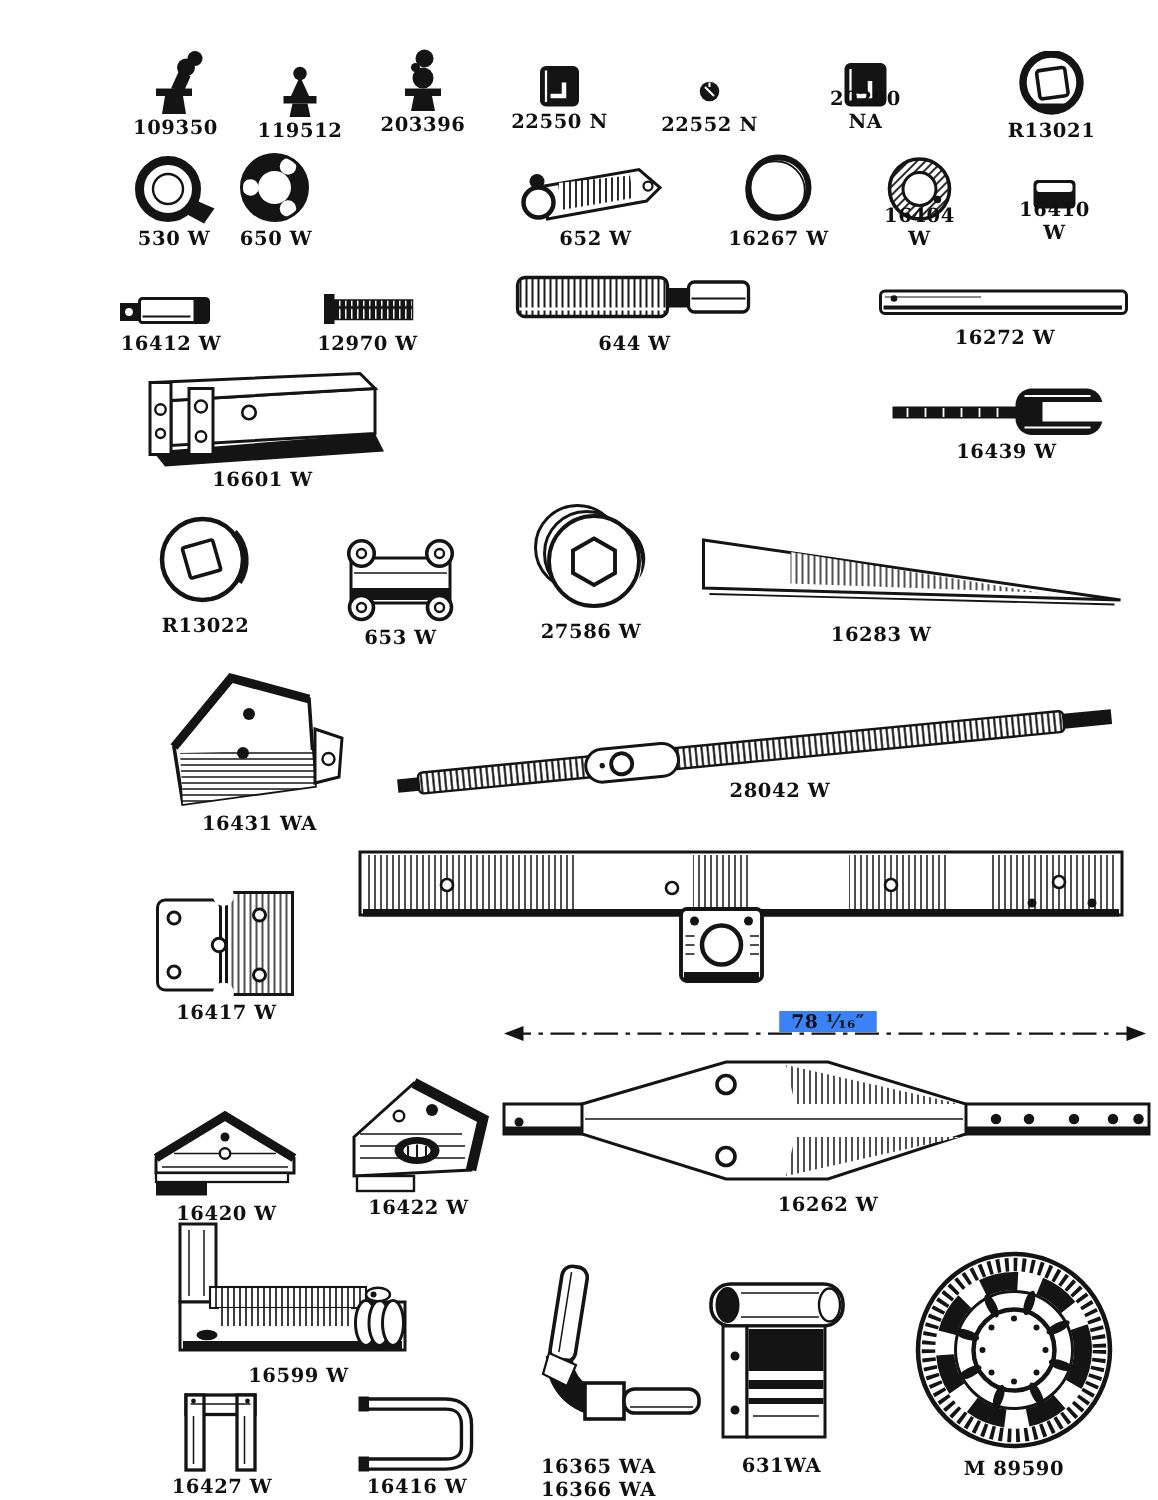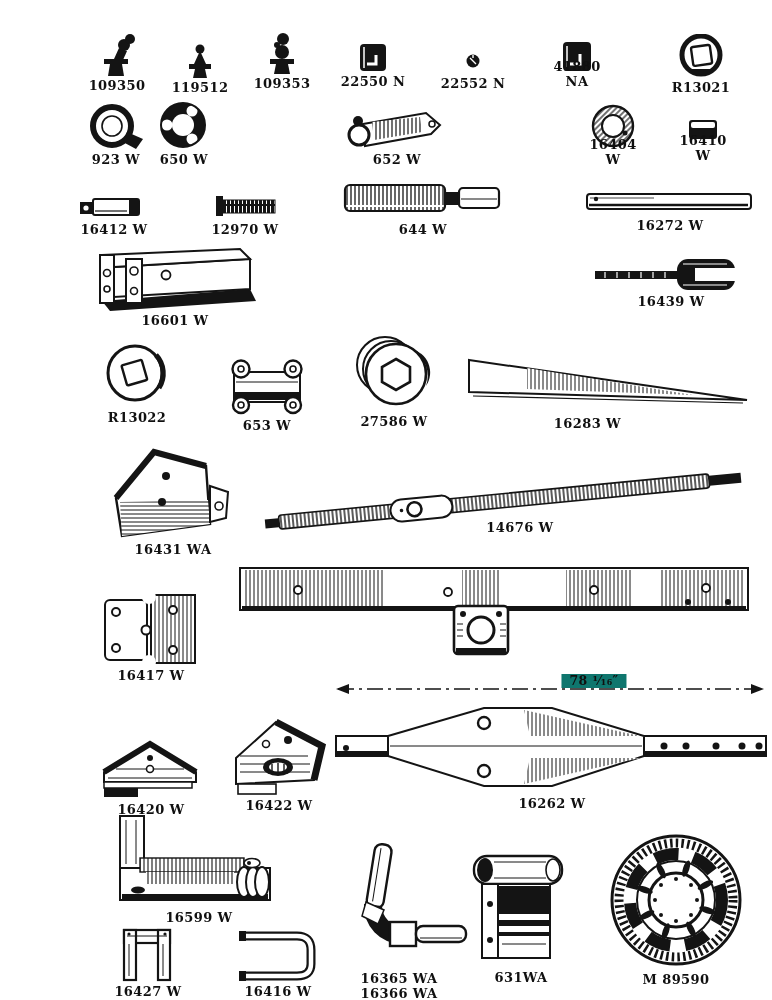--- a/index.html
+++ b/index.html
@@ -6,21 +6,21 @@
   .page{position:relative;width:772px;height:1000px;background:#ffffff;margin:0 auto;overflow:hidden;
         font-family:"DejaVu Serif","Liberation Serif",serif;}
   .part{position:absolute;}
   .part svg{position:absolute;left:0;top:0;width:100%;height:calc(100% - 17px);display:block;}
   .part.cap2 svg{height:calc(100% - 32px);}
   .part.dim svg{height:100%;}
   figcaption{position:absolute;bottom:0;left:0;right:0;text-align:center;
     font-weight:bold;font-size:13px;line-height:1.15;color:#101010;letter-spacing:.4px;
     white-space:pre-line;font-family:"DejaVu Serif","Liberation Serif",serif;}
   .dim figcaption{bottom:auto;top:-2px;left:50%;right:auto;transform:translateX(-50%);
-    background:#0f766e;padding:0 8px;font-size:12.5px;margin-left:42px;}
+    background:#3b82f6;padding:0 8px;font-size:12.5px;}
 </style>
 </head>
 <body>
 
 <div class="page">
 
   <figure class="part" style="left:46px;top:16px;width:62px;height:62px;">
     <svg viewBox="0 0 62 45">
       <g fill="#141414">
           <path d="M22 44 h16 l-2-12 h-12 z"></path>
@@ -48,21 +48,21 @@
   <figure class="part" style="left:210px;top:12px;width:64px;height:64px;">
     <svg viewBox="0 0 64 47">
       <g fill="#141414">
           <path d="M24 46 h16 l-2-10 h-12 z"></path>
           <rect x="20" y="31" width="24" height="5"></rect>
       <circle cx="32" cy="24" r="7"></circle>
           <circle cx="33" cy="11" r="6"></circle>
           <circle cx="27" cy="17" r="3"></circle>
         </g>
     </svg>
-    <figcaption>109353</figcaption>
+    <figcaption>203396</figcaption>
   </figure>
 
   <figure class="part" style="left:300px;top:26px;width:66px;height:48px;">
     <svg viewBox="0 0 66 31">
       <rect x="20" y="2" width="26" height="27" rx="4" fill="#141414"></rect>
       <path d="M27 22 h9 v-9" stroke="#ffffff" stroke-width="3" fill="none"></path>
       <line x1="24" y1="5" x2="24" y2="26" stroke="#ffffff" stroke-width="1.5"></line>
     </svg>
     <figcaption>22550 N</figcaption>
   </figure>
@@ -74,39 +74,39 @@
     </svg>
     <figcaption>22552 N</figcaption>
   </figure>
 
   <figure class="part" style="left:500px;top:24px;width:74px;height:50px;">
     <svg viewBox="0 0 74 33">
       <rect x="23" y="2" width="28" height="29" rx="4" fill="#141414"></rect>
       <path d="M30 24 h10 v-10" stroke="#ffffff" stroke-width="3" fill="none"></path>
       <line x1="27" y1="6" x2="27" y2="27" stroke="#ffffff" stroke-width="1.5"></line>
     </svg>
-    <figcaption>41880 NA</figcaption>
+    <figcaption>20200 NA</figcaption>
   </figure>
 
   <figure class="part" style="left:628px;top:18px;width:66px;height:62px;">
     <svg viewBox="0 0 66 45">
       <circle cx="33" cy="21" r="19" fill="#ffffff" stroke="#141414" stroke-width="5"></circle>
       <rect x="24" y="12" width="19" height="19" rx="2" fill="#ffffff" stroke="#141414" stroke-width="2.4" transform="rotate(-8 33 21)"></rect>
       <path d="M20 35 a19 19 0 0 0 26 0 z" fill="#141414"></path>
     </svg>
     <figcaption>R13021</figcaption>
   </figure>
 
   <figure class="part" style="left:42px;top:86px;width:68px;height:66px;">
     <svg viewBox="0 0 68 49">
       <circle cx="30" cy="24" r="19" fill="#ffffff" stroke="#141414" stroke-width="6"></circle>
       <circle cx="30" cy="24" r="10" fill="#ffffff" stroke="#141414" stroke-width="1.6"></circle>
       <path d="M45 30 l16 7 -7 10 -13 -7 z" fill="#141414"></path>
     </svg>
-    <figcaption>923 W</figcaption>
+    <figcaption>530 W</figcaption>
   </figure>
 
   <figure class="part" style="left:108px;top:84px;width:72px;height:68px;">
     <svg viewBox="0 0 72 51">
       <circle cx="35" cy="25" r="22" fill="#141414"></circle>
       <circle cx="35" cy="25" r="11" fill="#ffffff"></circle>
       <circle cx="44" cy="11" r="5.5" fill="#ffffff"></circle>
         <circle cx="44" cy="39" r="5.5" fill="#ffffff"></circle>
       <circle cx="19" cy="25" r="5.5" fill="#ffffff"></circle>
       <circle cx="35" cy="25" r="22" fill="none" stroke="#141414" stroke-width="2"></circle>
@@ -125,20 +125,27 @@
         </defs>
       <circle cx="12" cy="17" r="5" fill="#141414"></circle>
       <polygon points="17,20 80,9 94,21 85,30 19,42" fill="#ffffff" stroke="#141414" stroke-width="2"></polygon>
       <polygon points="26,18 74,13 76,28 28,36" fill="url(#pv652)"></polygon>
       <circle cx="13" cy="31" r="10" fill="#ffffff" stroke="#141414" stroke-width="3"></circle>
       <circle cx="86" cy="20" r="3" fill="#ffffff" stroke="#141414" stroke-width="1.5"></circle>
     </svg>
     <figcaption>652 W</figcaption>
   </figure>
 
+  <figure class="part" style="left:444px;top:84px;width:70px;height:68px;">
+    <svg viewBox="0 0 70 51">
+      <circle cx="35" cy="25" r="20" fill="none" stroke="#141414" stroke-width="4"></circle>
+      <circle cx="33" cy="27" r="19.5" fill="none" stroke="#141414" stroke-width="1.2"></circle>
+    </svg>
+    <figcaption>16267 W</figcaption>
+  </figure>
 
   <figure class="part" style="left:540px;top:86px;width:66px;height:66px;">
     <svg viewBox="0 0 66 49">
       <defs>
           <pattern id="pd16404" width="4" height="4" patternUnits="userSpaceOnUse" patternTransform="rotate(45)">
         <rect width="4" height="4" fill="#ffffff"></rect>
             <line x1="2" y1="0" x2="2" y2="4" stroke="#141414" stroke-width="1.2"></line>
           </pattern>
         </defs>
       <circle cx="33" cy="24" r="20" fill="url(#pd16404)" stroke="#141414" stroke-width="2.4"></circle>
@@ -329,21 +336,21 @@
         </defs>
       <g transform="rotate(-5.5 248 40)">
         <rect x="2" y="36" width="16" height="9" fill="#141414"></rect>
         <rect x="16" y="33" width="432" height="14" rx="3" fill="url(#pv16411)" stroke="#141414" stroke-width="1.6"></rect>
         <rect x="128" y="29" width="62" height="22" rx="11" fill="#ffffff" stroke="#141414" stroke-width="2"></rect>
         <circle cx="152" cy="40" r="7" fill="#ffffff" stroke="#141414" stroke-width="2.6"></circle>
         <circle cx="139" cy="40" r="1.8" fill="#141414"></circle>
         <rect x="448" y="35" width="32" height="10" fill="#141414"></rect>
       </g>
     </svg>
-    <figcaption style="left:26%;right:22%;bottom:14px;">14676 W</figcaption>
+    <figcaption style="left:26%;right:22%;bottom:14px;">28042 W</figcaption>
   </figure>
 
   <figure class="part" style="left:61px;top:574px;width:100px;height:94px;">
     <svg viewBox="0 0 100 77">
       <defs>
           <pattern id="pv16417" width="4" height="70" patternUnits="userSpaceOnUse">
         <rect width="4" height="70" fill="#ffffff"></rect>
             <line x1="2" y1="0" x2="2" y2="70" stroke="#141414" stroke-width="1"></line>
           </pattern>
         </defs>

